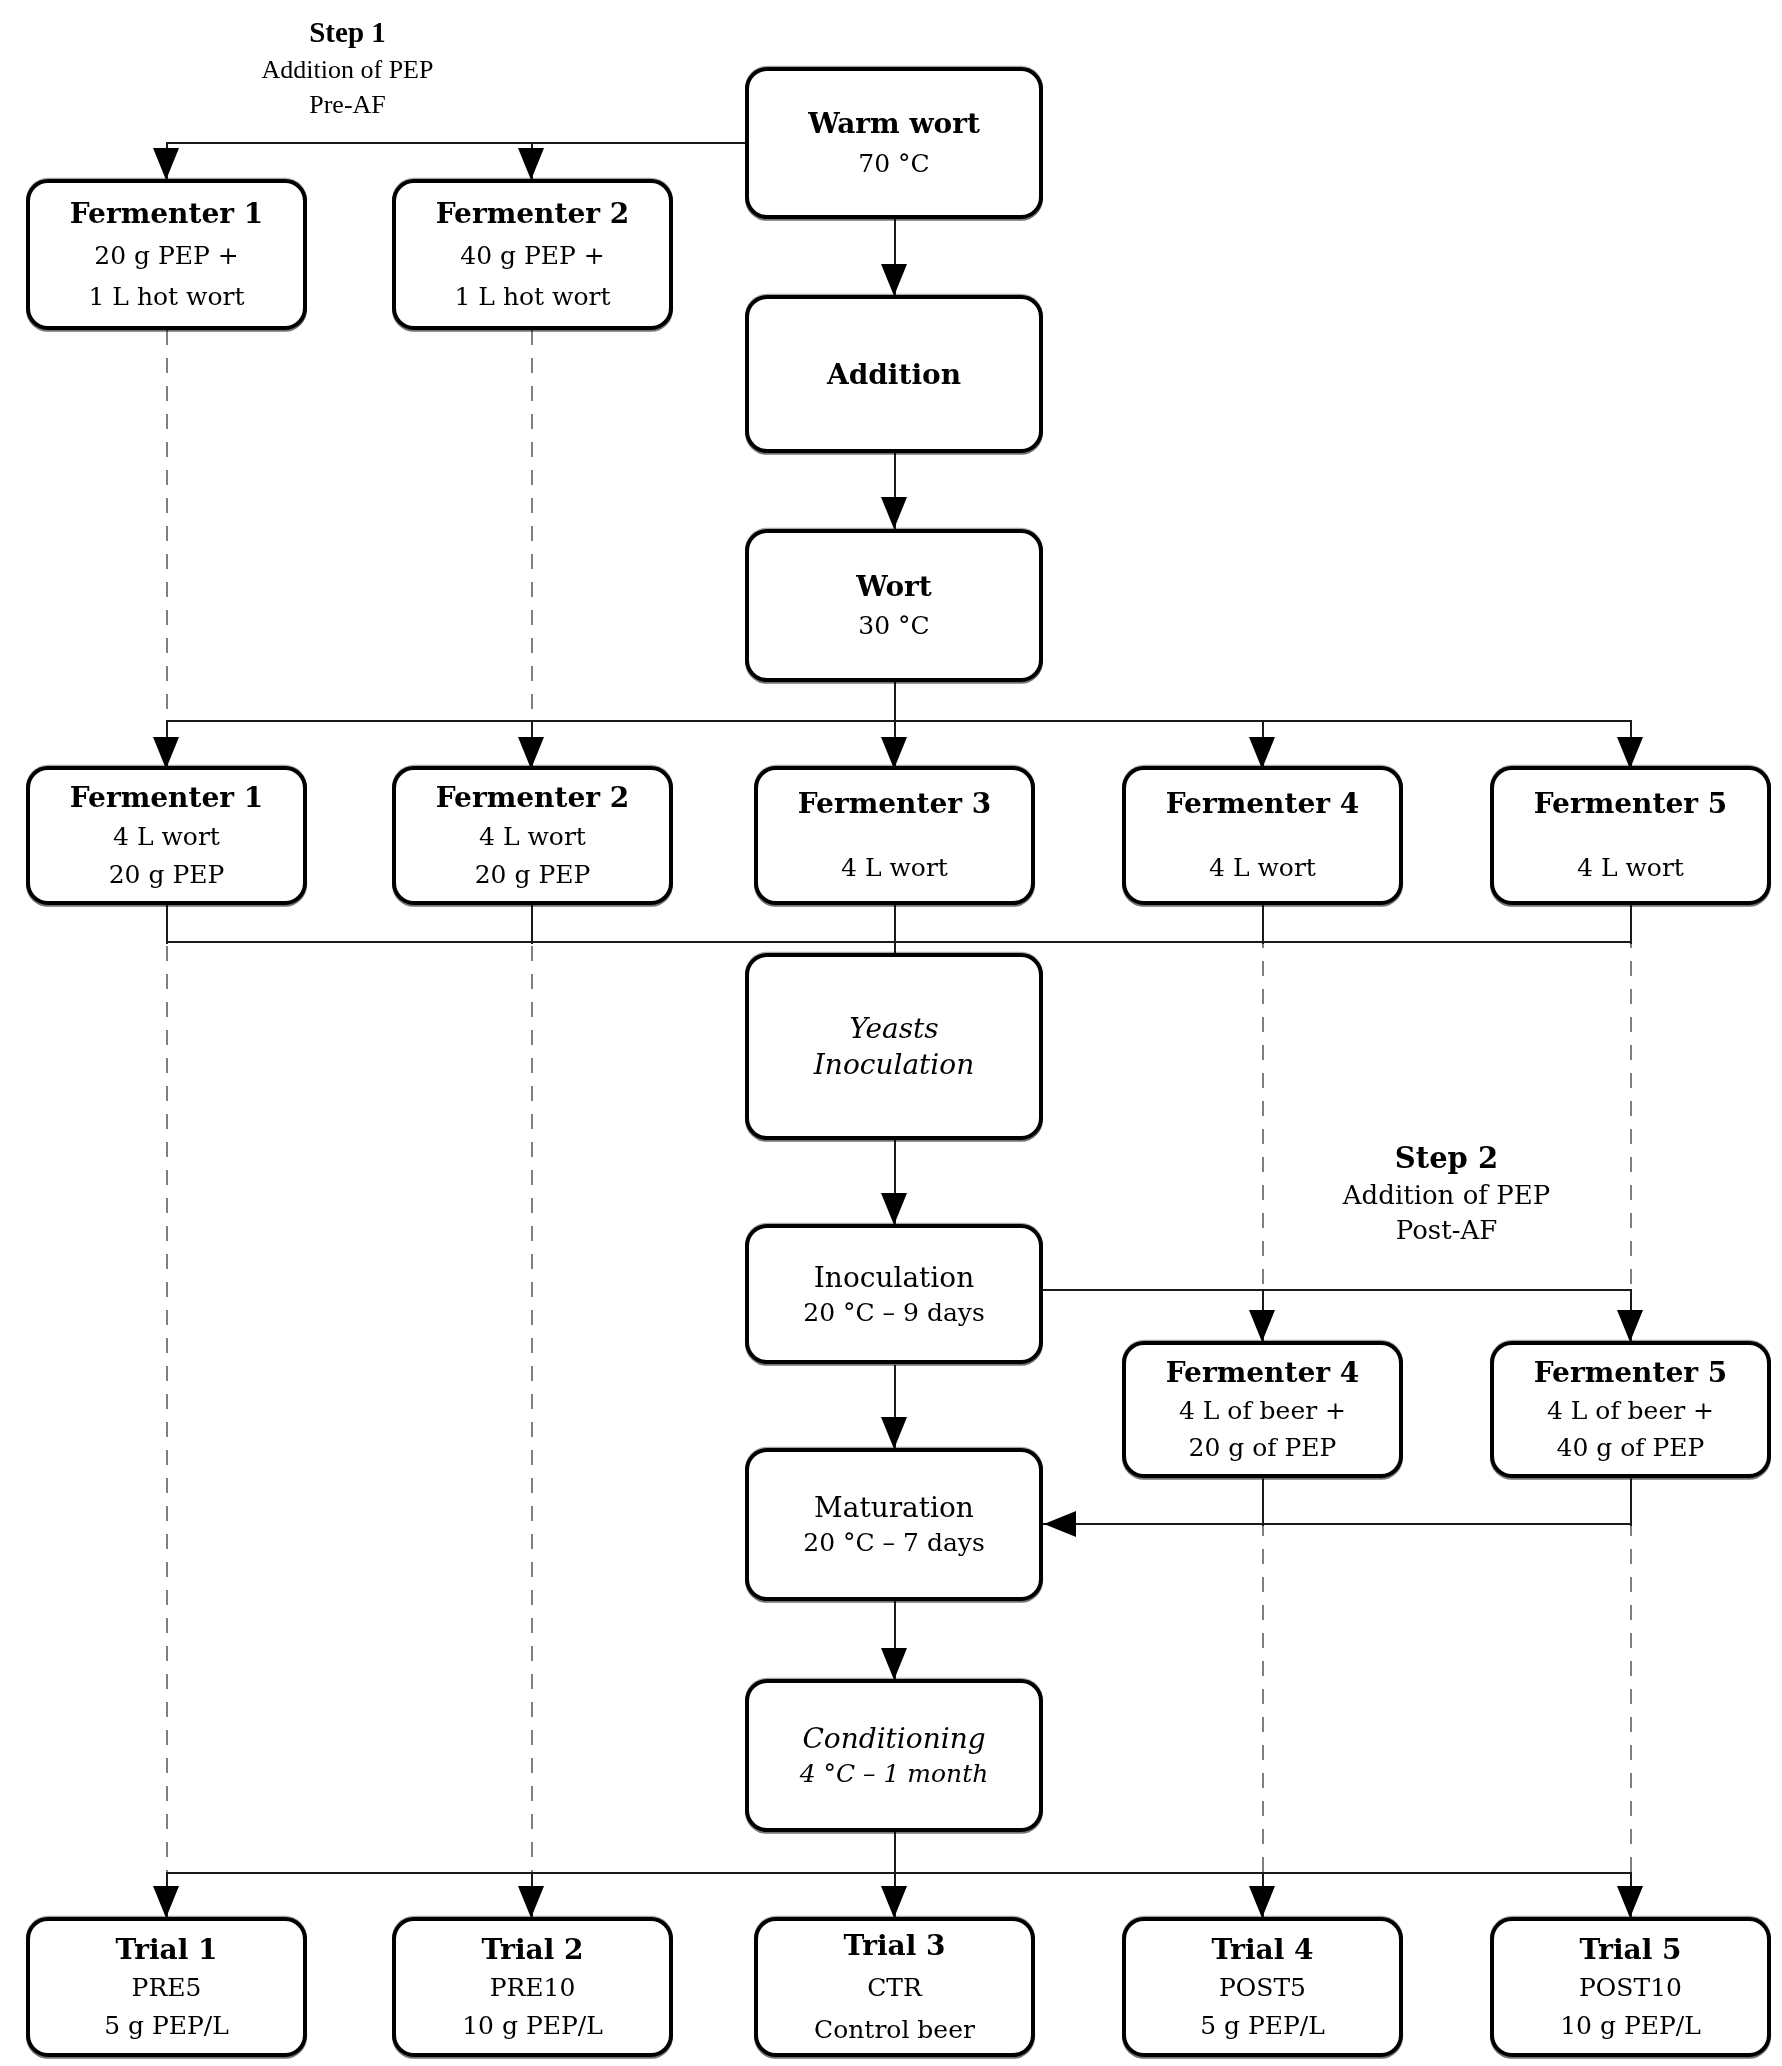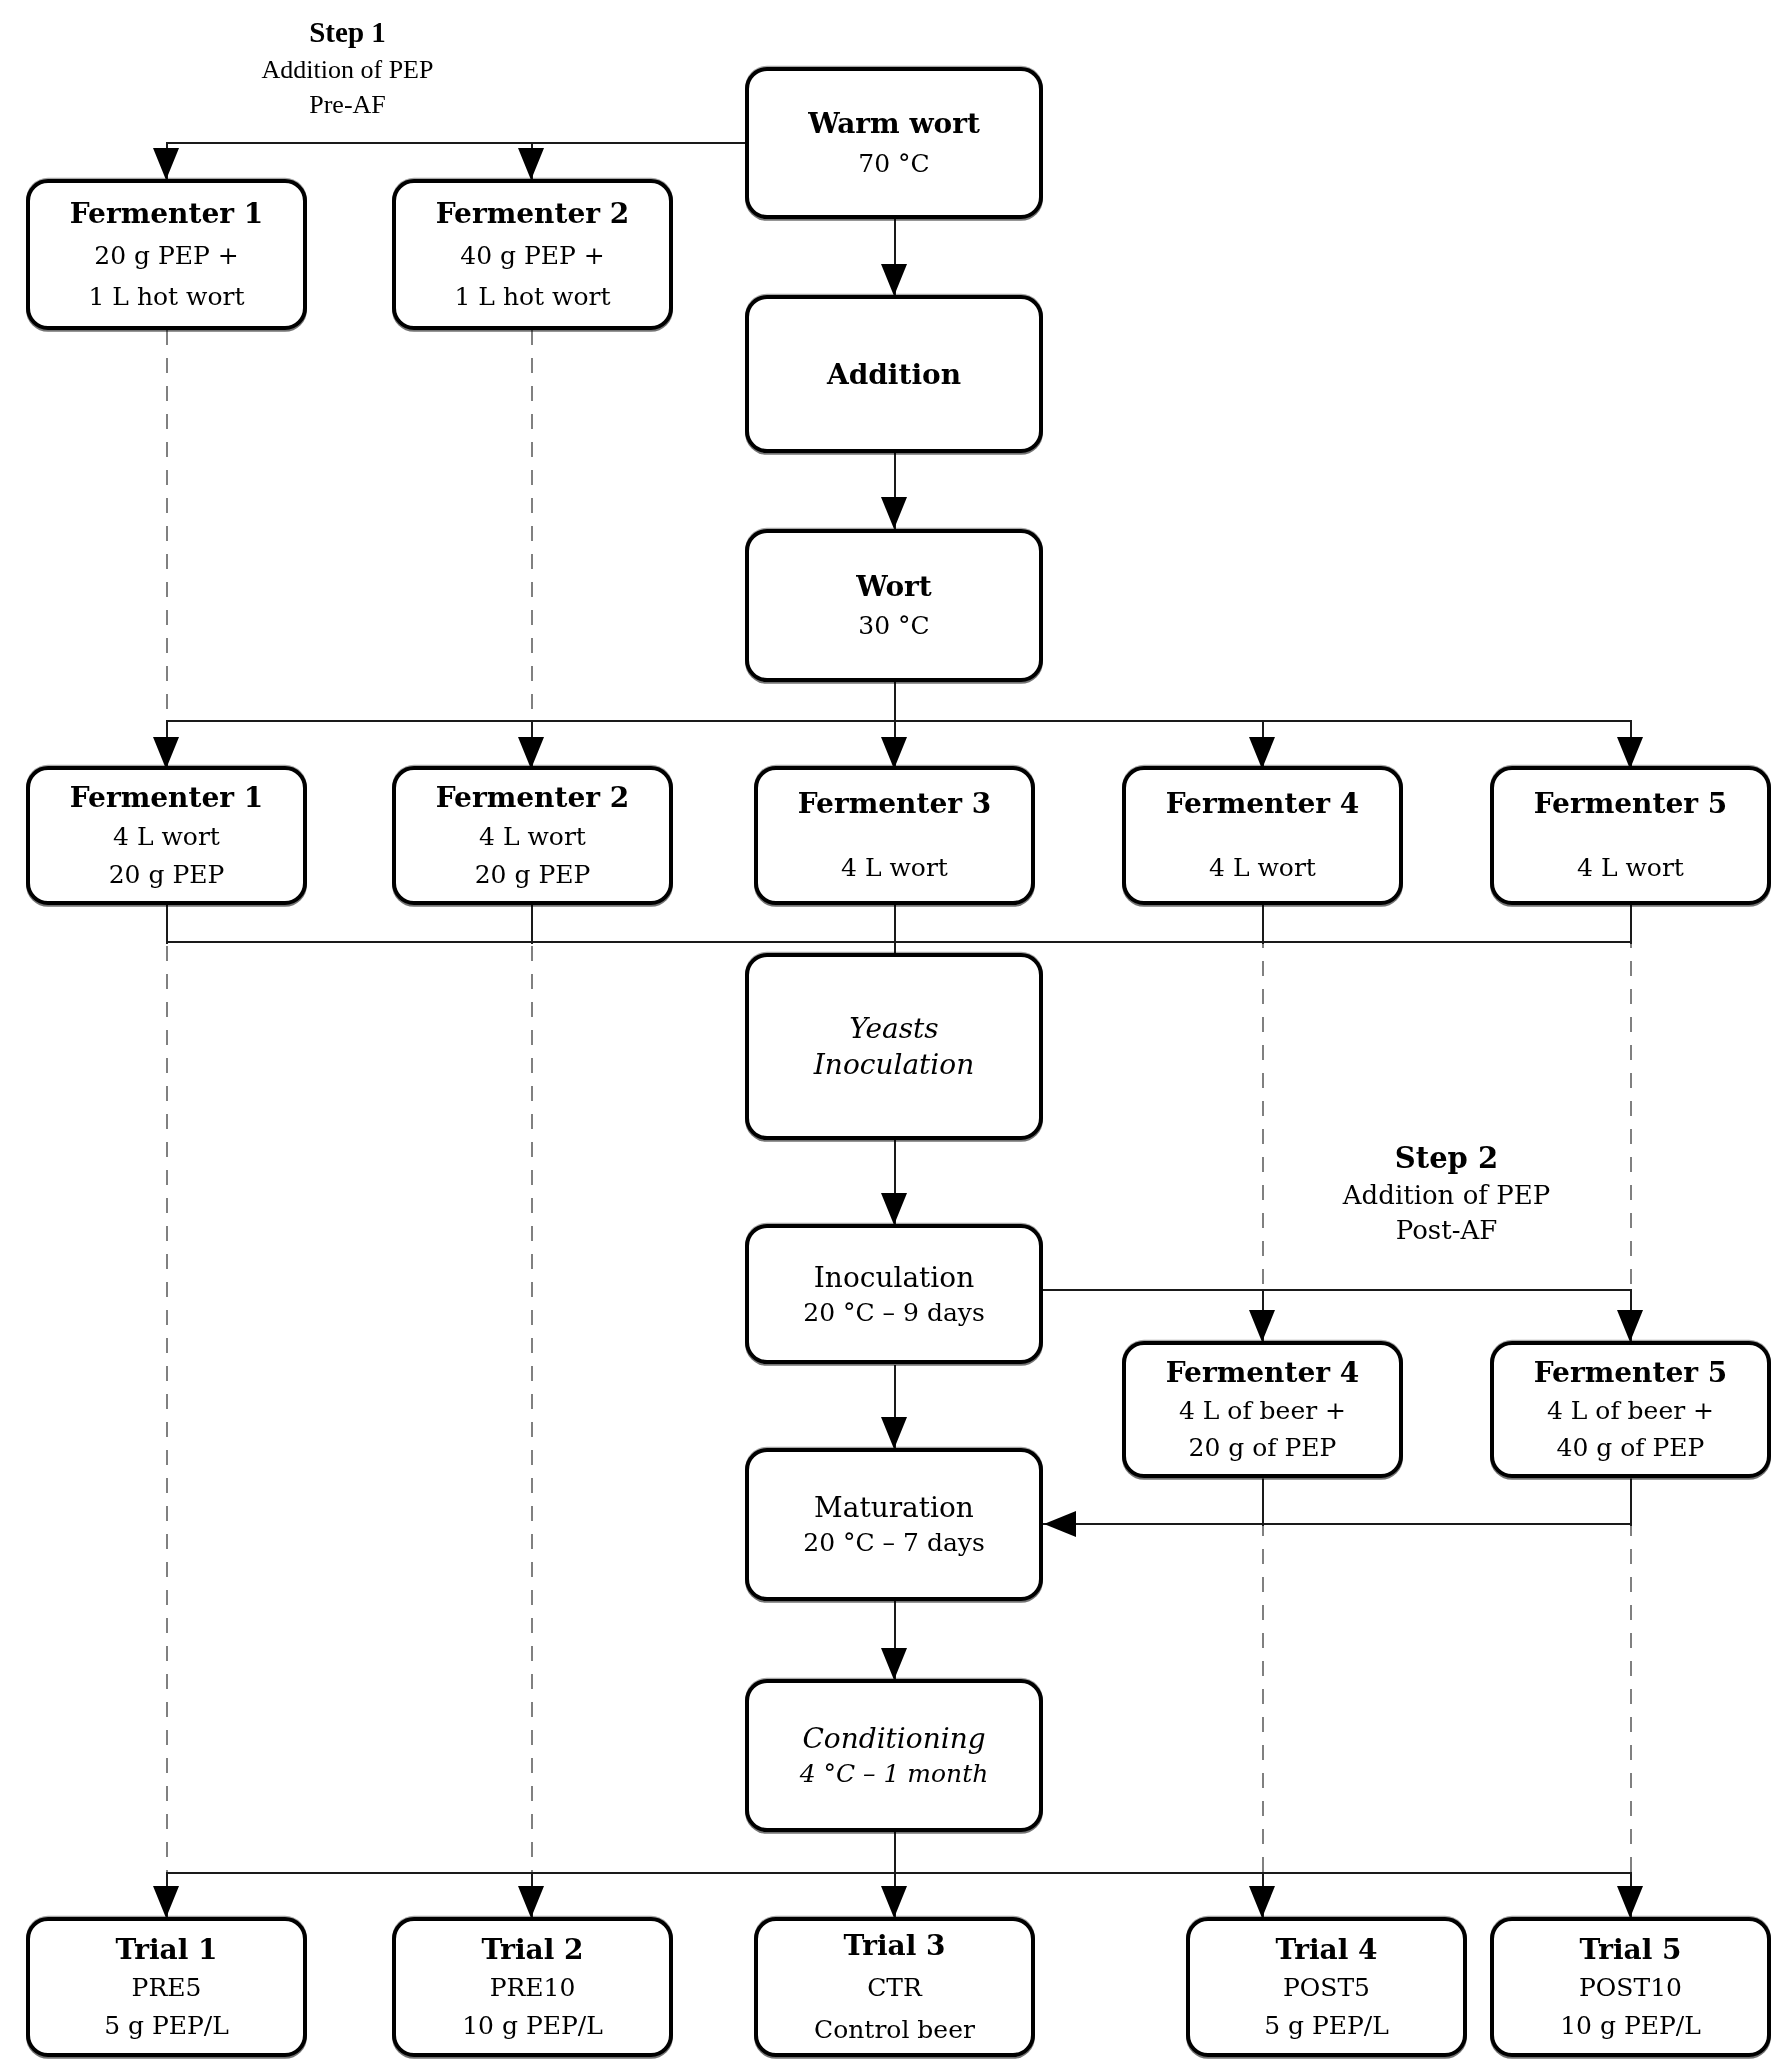--- a/index.html
+++ b/index.html
@@ -220,21 +220,21 @@
   <div class="node spread" style="left:392px;top:1917px;width:281px;height:140px;">
     <div class="title">Trial 2</div>
     <div class="line">PRE10</div>
     <div class="line">10 g PEP/L</div>
   </div>
   <div class="node spread" style="left:754px;top:1917px;width:281px;height:140px;gap:8px;">
     <div class="title">Trial 3</div>
     <div class="line">CTR</div>
     <div class="line">Control beer</div>
   </div>
-  <div class="node spread" style="left:1186px;top:1917px;width:281px;height:140px;">
+  <div class="node spread" style="left:1122px;top:1917px;width:281px;height:140px;">
     <div class="title">Trial 4</div>
     <div class="line">POST5</div>
     <div class="line">5 g PEP/L</div>
   </div>
   <div class="node spread" style="left:1490px;top:1917px;width:281px;height:140px;">
     <div class="title">Trial 5</div>
     <div class="line">POST10</div>
     <div class="line">10 g PEP/L</div>
   </div>
 

